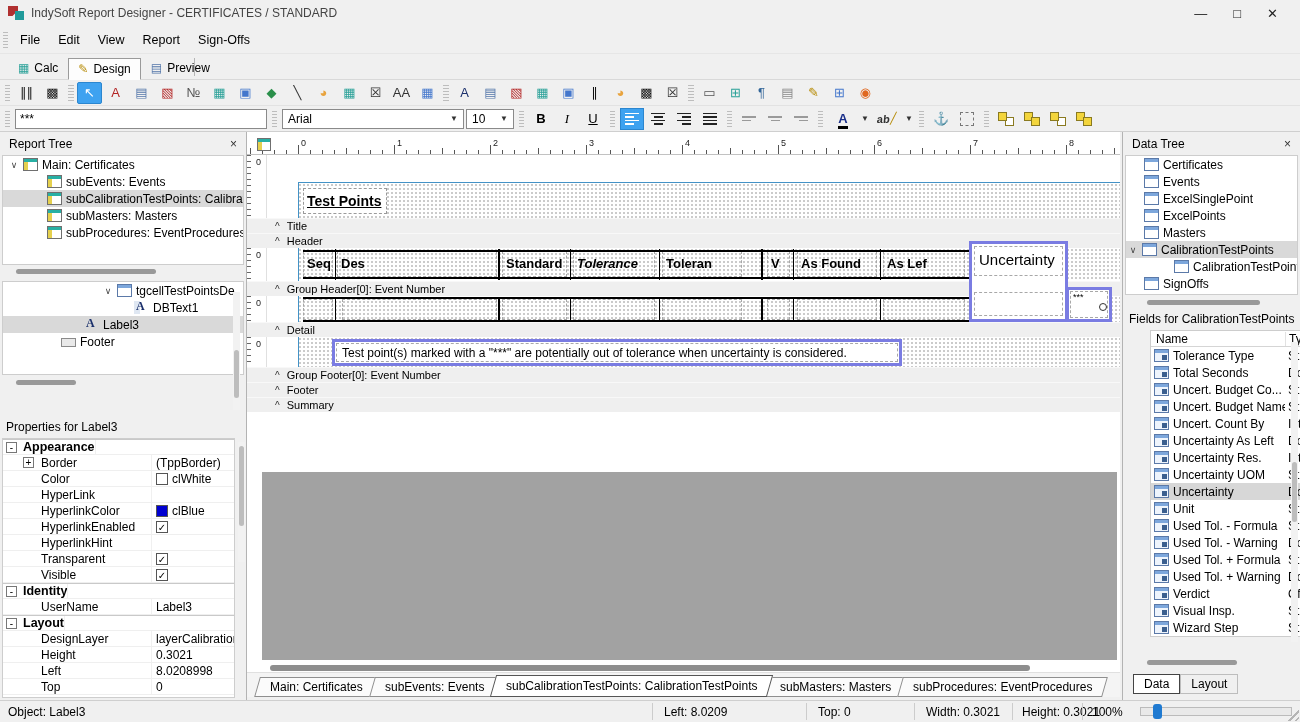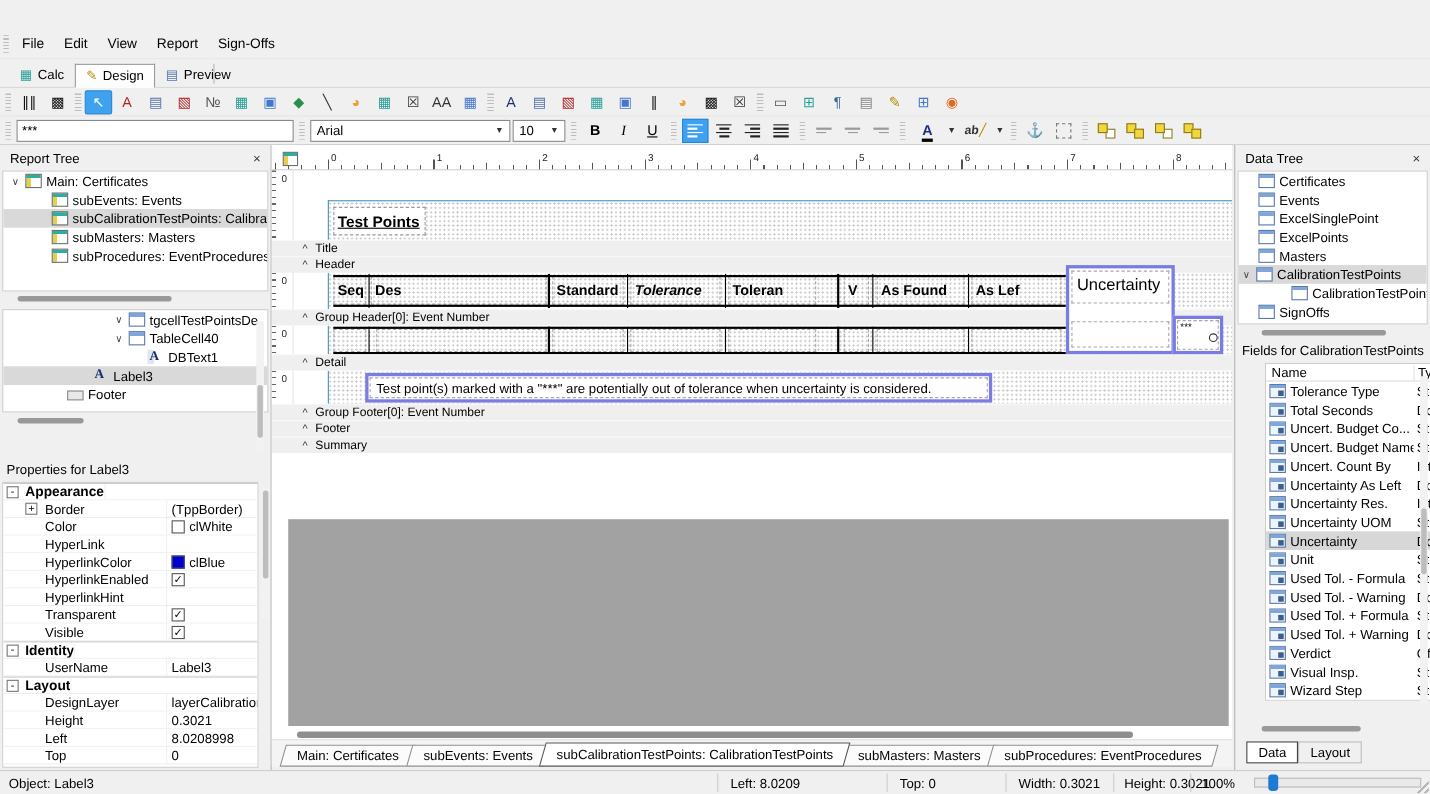--- a/index.html
+++ b/index.html
@@ -162,20 +162,29 @@
   .stsep{position:absolute;top:2px;width:1px;height:17px;background:#cccccc;}
   #zoomslider{position:absolute;left:1140px;top:6px;width:152px;height:9px;background:#e9e9e9;border:1px solid #bbb;}
   #zoomslider .zthumb{position:absolute;left:12px;top:-4px;width:9px;height:15px;background:#1f7ad1;border-radius:3px;}
   #resizegrip{position:absolute;right:1px;bottom:1px;width:14px;height:14px;background:repeating-linear-gradient(135deg,transparent 0 3px,#b5b5b5 3px 4.5px);clip-path:polygon(100% 0,100% 100%,0 100%);}
 </style>
 </head>
 <body>
 
 <div id="app">
 
+  <div id="titlebar">
+    <span class="app-ico"></span>
+    <span class="title">IndySoft Report Designer  - CERTIFICATES / STANDARD</span>
+    <span class="winbtns">
+      <span>—</span>
+      <span>□</span>
+      <span>✕</span>
+    </span>
+  </div>
 
   <div id="menubar">
     <span class="grip"></span>
 
       <span class="menu-item">File</span>
 
       <span class="menu-item">Edit</span>
 
       <span class="menu-item">View</span>
 
@@ -427,25 +436,20 @@
     <div class="hscroll" style="margin:4px 90px 0 16px;"></div>
     <div class="treebox" style="height:94px;margin-top:7px;">
 
         <div class="titem" style="padding-left: 100px;">
           <span class="chev show"></span>
           <span class="tico k-table"></span>
           <span>tgcellTestPointsDe</span>
         </div>
 
 
-        <div class="titem" style="padding-left: 100px;">
-          <span class="chev show"></span>
-          <span class="tico k-table"></span>
-          <span>TableCell40</span>
-        </div>
 
         <div class="titem" style="padding-left: 131px;">
 
           <span class="tico k-text"></span>
           <span>DBText1</span>
         </div>
 
 
         <div class="titem sel" style="padding-left: 81px;">
 

